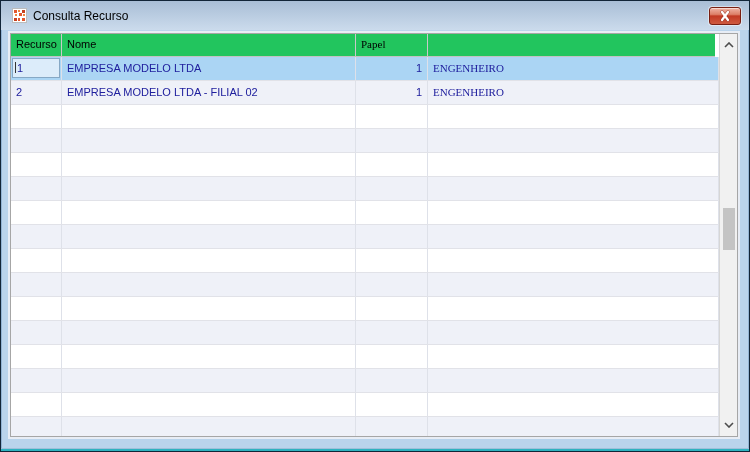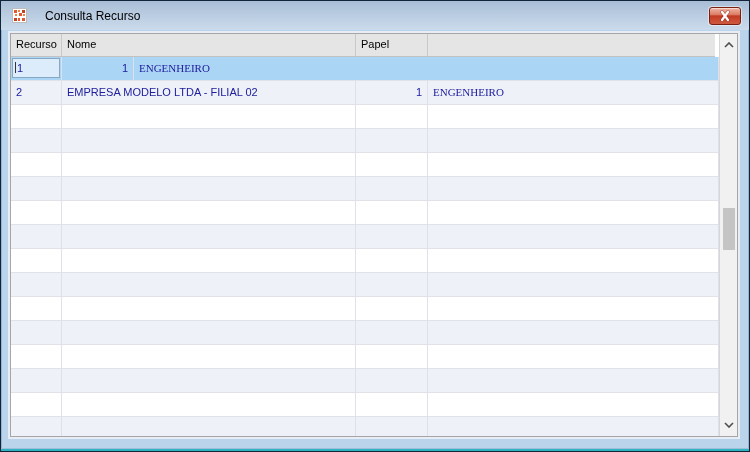--- a/index.html
+++ b/index.html
@@ -2,30 +2,30 @@
 <html><head>
 <meta charset="utf-8">
 <style>
   html,body{margin:0;padding:0;background:#fff;font-family:"Liberation Sans",sans-serif;}
   .window{position:relative;width:748px;height:450px;border:1px solid #122538;background:#bad4ec;
           box-shadow:inset 0 0 0 1px #93b4d4;overflow:hidden;}
   
   .titlebar{position:absolute;top:0;left:0;right:0;height:29px;
             background:linear-gradient(#a9bed6,#cbdbec);}
   .app-icon{position:absolute;left:11px;top:7px;width:15px;height:15px;}
-  .title{position:absolute;left:32px;top:8px;font-size:12px;color:#000;white-space:nowrap;margin-left:12px;}
+  .title{position:absolute;left:32px;top:8px;font-size:12px;color:#000;white-space:nowrap;}
   .close-btn{position:absolute;right:8px;top:6px;width:32px;height:18px;border-radius:3px;
              border:1px solid #7a1f12;padding:0;cursor:default;
              background:linear-gradient(#f0b4a5 0%,#dd8068 40%,#c23a24 50%,#cf5a40 100%);
              box-shadow:0 0 0 1px rgba(255,255,255,.45), inset 0 1px 0 rgba(255,255,255,.5);
              display:flex;align-items:center;justify-content:center;}
   
   .grid{position:absolute;left:9px;top:32px;width:728px;height:404px;background:#fff;
         border:1px solid #a6a6a6;box-shadow:0 0 0 2px #e8edf5;box-sizing:border-box;}
-  .ghead{display:flex;height:22px;margin-right:22px;border-bottom:1px solid #c2c2c2;background:#e5e5e5;}
+  .ghead{display:flex;height:22px;margin-right:22px;border-bottom:1px solid #c2c2c2;background:#22c55e;}
   .hcell{box-sizing:border-box;border-right:1px solid #c9c9c9;padding:0 5px;font-size:11px;
          line-height:21px;color:#000;overflow:hidden;white-space:nowrap;flex:0 0 auto;}
   .hcell.grow{flex:1 1 auto;}
   .gbody{position:absolute;top:23px;left:0;right:18px;bottom:0;overflow:hidden;}
   .trow{display:flex;height:24px;box-sizing:border-box;border-bottom:1px solid #e1e2e8;background:#fff;}
   .trow.alt{background:#eff1f8;}
   .trow.selected{background:#abd5f4;}
   .tcell{box-sizing:border-box;border-right:1px solid #dee1e9;padding:0 5px;font-size:11px;
          line-height:23px;color:#20209e;white-space:nowrap;overflow:hidden;flex:0 0 auto;}
   .tcell.grow{flex:1 1 auto;font-family:Liberation Serif, serif;}
@@ -73,27 +73,28 @@
           <path d="M5 2 L11 10 M11 2 L5 10" stroke="#ffffff" stroke-width="2.2" stroke-linecap="round" fill="none"></path>
         </svg>
       </span>
     </button>
   </div>
 
   <div class="grid">
     <div class="ghead">
         <div class="hcell" style="width: 51px;">Recurso</div>
         <div class="hcell" style="width: 294px;">Nome</div>
-        <div class="hcell" style="width: 72px;">Papel</div>
+        <div class="hcell" style="width: 72px; font-family: Liberation Serif, serif;">Papel</div>
       </div>
     <div class="gbody">
         <div class="trow selected">
           <div class="tcell editing" style="width: 51px;">
             <div class="editbox"><span class="caret"></span>1</div>
           </div>
+          <div class="tcell" style="width: 294px;">EMPRESA MODELO LTDA</div>
           <div class="tcell right" style="width: 72px;">1</div>
           <div class="tcell grow">ENGENHEIRO</div>
         </div>
         <div class="trow alt">
           <div class="tcell" style="width: 51px;">2</div>
           <div class="tcell" style="width: 294px;">EMPRESA MODELO LTDA - FILIAL 02</div>
           <div class="tcell right" style="width: 72px;">1</div>
           <div class="tcell grow">ENGENHEIRO</div>
         </div>
         <div class="trow">

